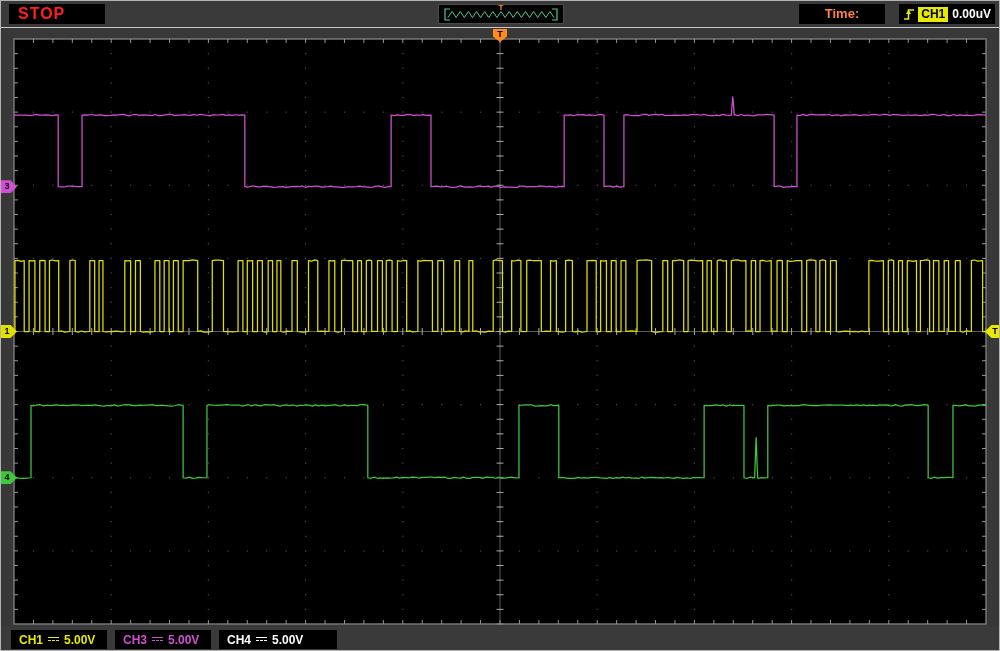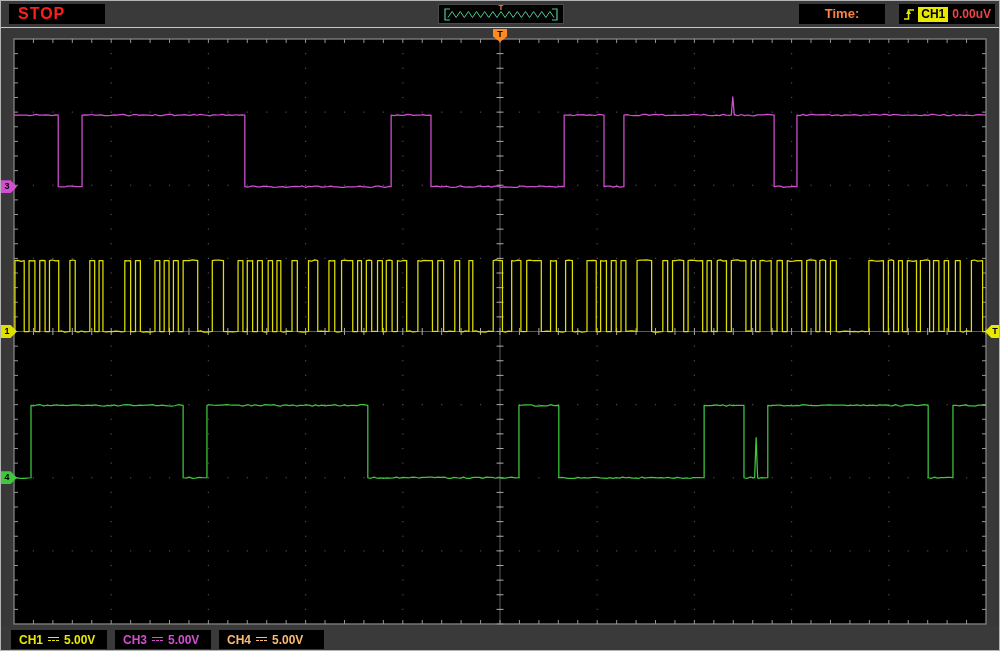--- a/index.html
+++ b/index.html
@@ -15,21 +15,21 @@
   .previewbox{position:absolute;left:437px;top:3px;width:126px;height:20px;background:#020202;
     border:1px solid #4a4a4a;box-sizing:border-box;}
   .preview-t{position:absolute;left:0;right:0;top:-2px;text-align:center;
     color:#ff8a1e;font-size:8px;font-weight:bold;}
   .timebox{position:absolute;left:798px;top:3px;width:86px;height:20px;background:#000;
     color:#ff8040;font-size:13px;font-weight:bold;line-height:20px;text-align:center;}
   .trigbox{position:absolute;left:898px;top:3px;width:96px;height:20px;background:#000;
     display:flex;align-items:center;gap:4px;padding:0 4px;box-sizing:border-box;}
   .ch-badge{background:#e8e800;color:#000;font-size:12px;font-weight:bold;
     padding:1px 3px;line-height:13px;}
-  .trig-val{color:#ef4444;font-size:12px;font-weight:bold;}
+  .trig-val{color:#ffffff;font-size:12px;font-weight:bold;}
   
   .scope{position:absolute;left:0;top:28px;width:1000px;height:597px;background:#383838;}
   .scope svg{position:absolute;left:0;top:0;}
   .marker{position:absolute;width:17px;height:13px;font-size:9px;font-weight:bold;
     color:#000;text-align:center;line-height:13px;cursor:pointer;}
   .marker-right{left:-1px;clip-path:polygon(0 0,62% 0,100% 50%,62% 100%,0 100%);padding-right:3px;box-sizing:border-box;}
   .marker-left{left:984px;clip-path:polygon(100% 0,38% 0,0 50%,38% 100%,100% 100%);padding-left:3px;box-sizing:border-box;}
   .marker-down{top:0;width:14px;height:13px;clip-path:polygon(0 0,100% 0,100% 58%,50% 100%,0 58%);
     background:#ff8a1e;line-height:10px;}
   
@@ -1153,19 +1153,19 @@
     <div class="chbox" style="left: 10px; width: 96px; color: rgb(232, 232, 0);">
       <span>CH1</span>
       <span class="dc-icon"></span>
       <span>5.00V</span>
     </div>
     <div class="chbox" style="left: 114px; width: 96px; color: rgb(210, 79, 210); text-align: right;">
       <span>CH3</span>
       <span class="dc-icon"></span>
       <span>5.00V</span>
     </div>
-    <div class="chbox" style="left: 218px; width: 105px; color: #fdba74;">
+    <div class="chbox" style="left: 218px; width: 118px; color: #ffffff;">
       <span>CH4</span>
       <span class="dc-icon"></span>
       <span>5.00V</span>
     </div>
   </div>
 </div>
 
 </body></html>

